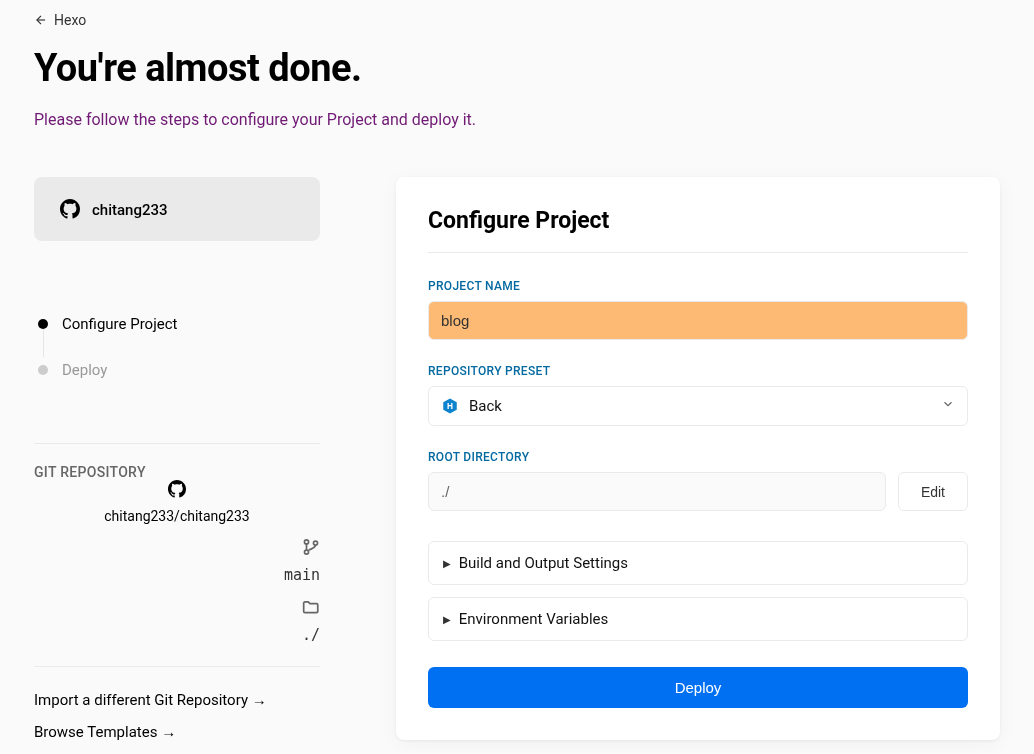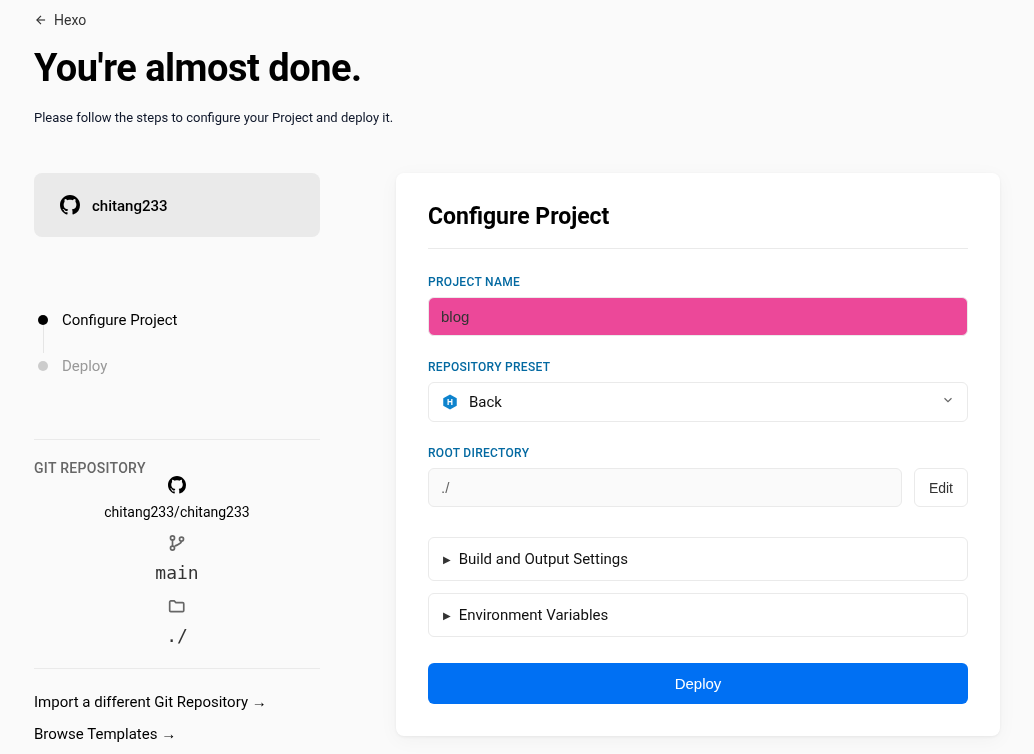--- a/index.html
+++ b/index.html
@@ -25,22 +25,22 @@
   }
   .back-link svg { width: 14px; height: 14px; }
   h1.title {
     font-size: 38px;
     font-weight: 700;
     letter-spacing: -0.5px;
     margin-bottom: 20px;
     color: #000;
   }
   .subtitle {
-    font-size: 13px;
-    color: #0f172a;
+    font-size: 16px;
+    color: #701a75;
     margin-bottom: 48px;
   }
   .columns {
     display: flex;
     gap: 76px;
     align-items: flex-start;
   }
   .left-col {
     width: 286px;
     flex-shrink: 0;
@@ -104,21 +104,21 @@
   .repo-line {
     display: flex;
     align-items: center;
     gap: 10px;
     font-size: 14px;
     margin-bottom: 14px;
     color: #000;
     flex-direction: column;
   }
   .repo-line svg { width: 18px; height: 18px; flex-shrink: 0; }
-  .repo-line.mono { font-family: ui-monospace, SFMono-Regular, Menlo, Consolas, monospace; font-size: 18px; color: #333; }
+  .repo-line.mono { font-family: ui-monospace, SFMono-Regular, Menlo, Consolas, monospace; font-size: 15px; color: #333; align-items: flex-end; }
   .repo-line .repo-icon-muted { color: #666; }
 
   .actions { margin-top: 24px; }
   .action-link {
     display: block;
     font-size: 15px;
     color: #000;
     margin-bottom: 14px;
     cursor: pointer;
   }
@@ -148,21 +148,21 @@
     margin-bottom: 8px;
     margin-top: 24px;
   }
   .text-input {
     width: 100%;
     border: 1px solid #eaeaea;
     border-radius: 6px;
     padding: 10px 12px;
     font-size: 15px;
     color: #333;
-    background: #ec4899;
+    background: #fdba74;
     outline: none;
   }
   .field { margin-bottom: 22px; }
   .select-like {
     width: 100%;
     border: 1px solid #eaeaea;
     border-radius: 6px;
     padding: 10px 12px;
     display: flex;
     align-items: center;
@@ -182,21 +182,21 @@
   }
   .root-row {
     display: flex;
     gap: 12px;
   }
   .root-row .text-input { flex: 1; background: #fafafa; color: #666; }
   .edit-btn {
     border: 1px solid #eaeaea;
     background: #fff;
     border-radius: 6px;
-    padding: 0 14px;
+    padding: 0 22px;
     font-size: 14px;
     cursor: pointer;
     color: #333;
   }
   .accordion {
     border: 1px solid #eaeaea;
     border-radius: 6px;
     padding: 12px 14px;
     display: flex;
     align-items: center;

